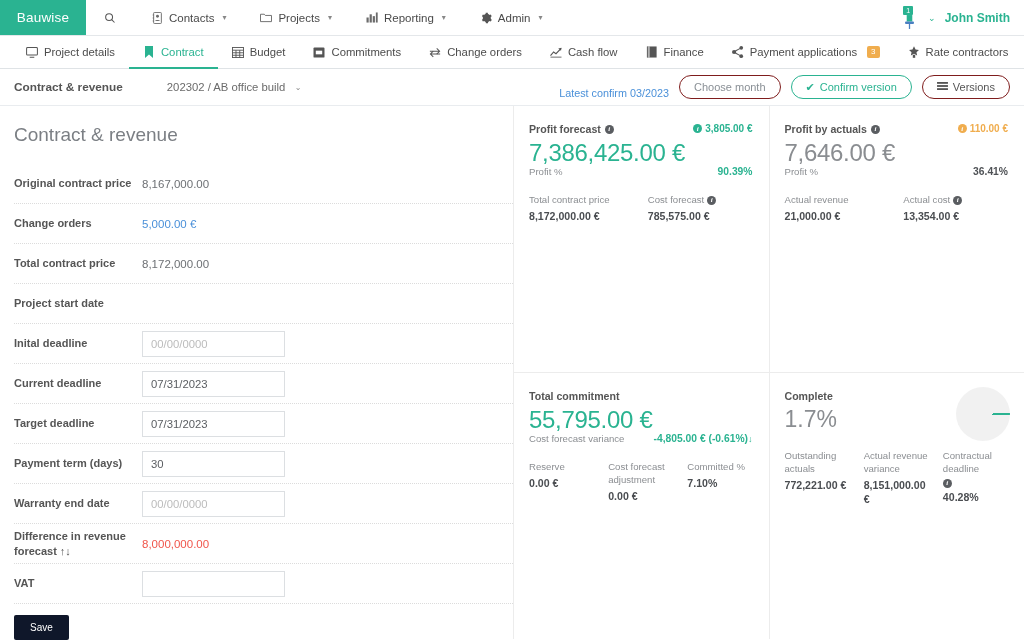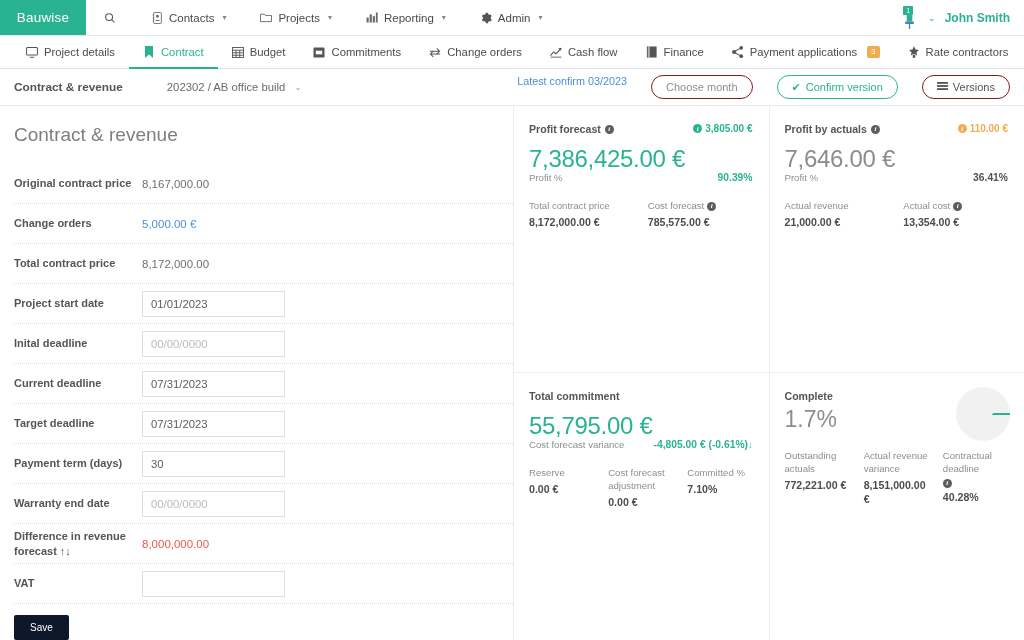--- a/index.html
+++ b/index.html
@@ -41,21 +41,21 @@
   .tab.active .ic { color:#2ab391; }
   .tab-badge { background:#f0ad4e; color:#fff; font-size:8px; line-height:12px; padding:0 4px;
                border-radius:2px; margin-left:4px; }
 
   
   .subhead { height:37px; display:flex; align-items:center; padding:0 14px; background:#fff;
              border-bottom:1px solid #e9ecef; }
   .subhead-title { font-size:11.8px; color:#555; font-weight:bold; }
   .contract-select { display:flex; align-items:center; gap:8px; margin-left:44px; font-size:11.3px; color:#6b6b6b; }
   .contract-select .txt { max-width:118px; overflow:hidden; white-space:nowrap; display:inline-block; }
-  .subhead-right { margin-left:auto; display:flex; align-items:flex-start; gap:24px; }
+  .subhead-right { margin-left:auto; display:flex; align-items:flex-end; gap:10px; }
   .latest-confirm { font-size:10.8px; color:#4a90d9; }
   .btn { border:1px solid #7f1d1d; border-radius:14px; background:#fff; font-size:11px;
          height:24px; padding:0 14px; display:inline-flex; align-items:center; gap:5px; color:#8a9096; }
   .btn.outline-teal { border-color:#2ab391; color:#2ab391; }
   .btn.plain { color:#555; }
 
   
   .content { display:flex; height:533px; }
   .left-pane { width:513px; padding:18px 0 0 14px; position:relative;
                box-shadow: 1px 0 0 #ececec; }
@@ -80,21 +80,21 @@
   .card { flex:1; padding:17px 16px 10px 16px; position:relative; }
   .card.sep-right { box-shadow: 1px 0 0 #ececec; }
   .card-row.sep-bottom .card { box-shadow: inset 0 -1px 0 #ececec; }
   .card-row.sep-bottom .card.sep-right { box-shadow: inset 0 -1px 0 #ececec, 1px 0 0 #ececec; }
 
   .card-head { display:flex; align-items:flex-start; justify-content:space-between; }
   .card-title { font-size:10.6px; color:#555; font-weight:bold; display:flex; align-items:center; gap:4px; }
   .card-flag { font-size:10px; font-weight:bold; display:flex; align-items:center; gap:3px; }
   .card-flag.teal { color:#2ab391; }
   .card-flag.orange { color:#f0ad4e; }
-  .big-num { font-size:24px; color:#2ab391; font-weight:normal; line-height:1.18; margin-top:10px;
+  .big-num { font-size:24px; color:#2ab391; font-weight:normal; line-height:1.18; margin-top:4px;
              letter-spacing:-.3px; }
   .big-num.grey { color:#8a8d91; }
   .sub-row { display:flex; align-items:baseline; justify-content:space-between; margin-top:-1px; }
   .sub-label { font-size:9.6px; color:#8b8e92; }
   .sub-val { font-size:10.3px; font-weight:bold; color:#2ab391; }
   .sub-val.grey { color:#4f5256; }
   .sub-val.teal { color:#2ab391; }
   .metrics { display:flex; gap:14px; margin-top:17px; }
   .metric { flex:1; }
   .metric-label { font-size:9.6px; color:#8b8e92; line-height:1.35; display:flex; align-items:center;
@@ -338,21 +338,20 @@
         <div class="fval link">5,000.00 €</div>
       </div>
 
       <div class="frow">
         <div class="flabel">Total contract price</div>
         <div class="fval">8,172,000.00</div>
       </div>
 
       <div class="frow">
         <div class="flabel">Project start date</div>
-        <div class="finput">01/01/2023</div>
       </div>
 
       <div class="frow">
         <div class="flabel">Inital deadline</div>
         <div class="finput empty">00/00/0000</div>
       </div>
 
       <div class="frow">
         <div class="flabel">Current deadline</div>
         <div class="finput">07/31/2023</div>

